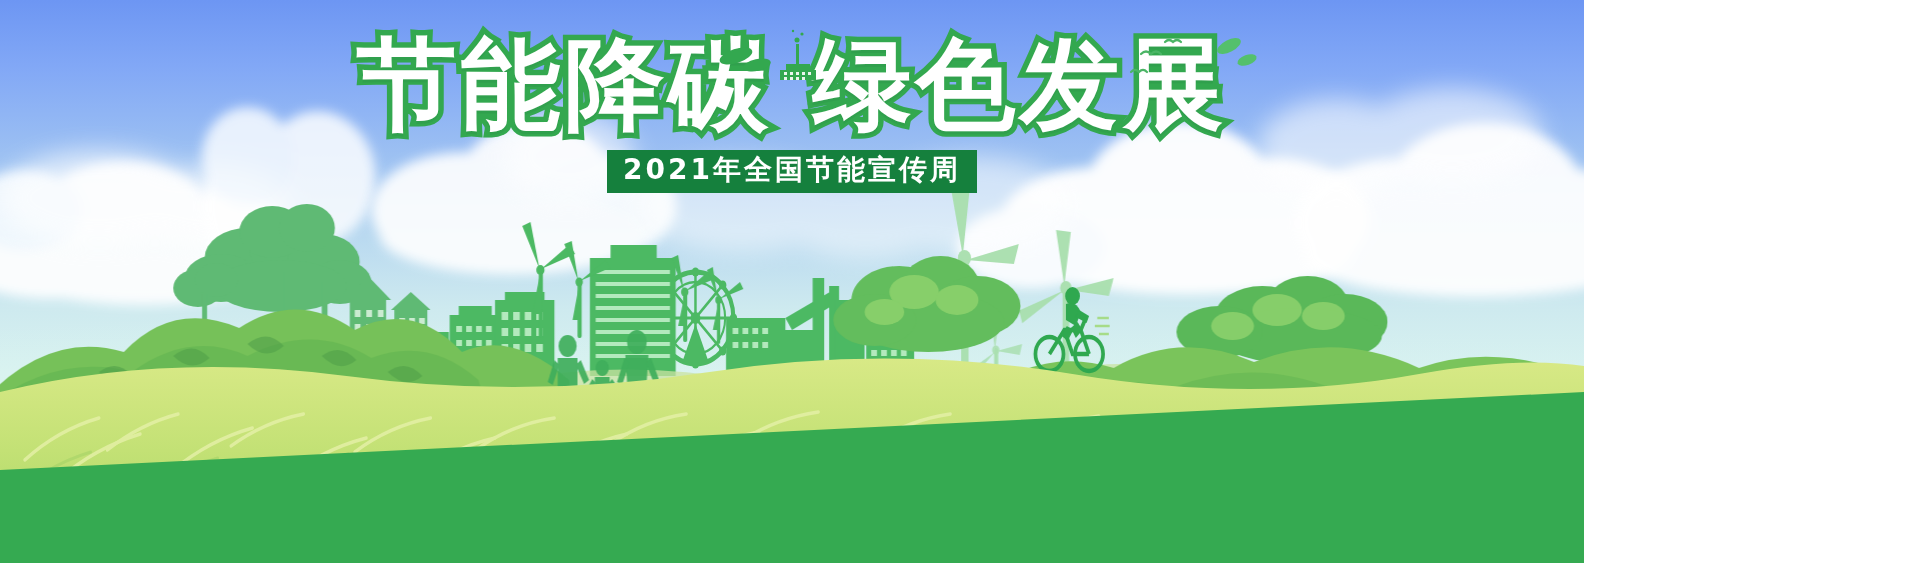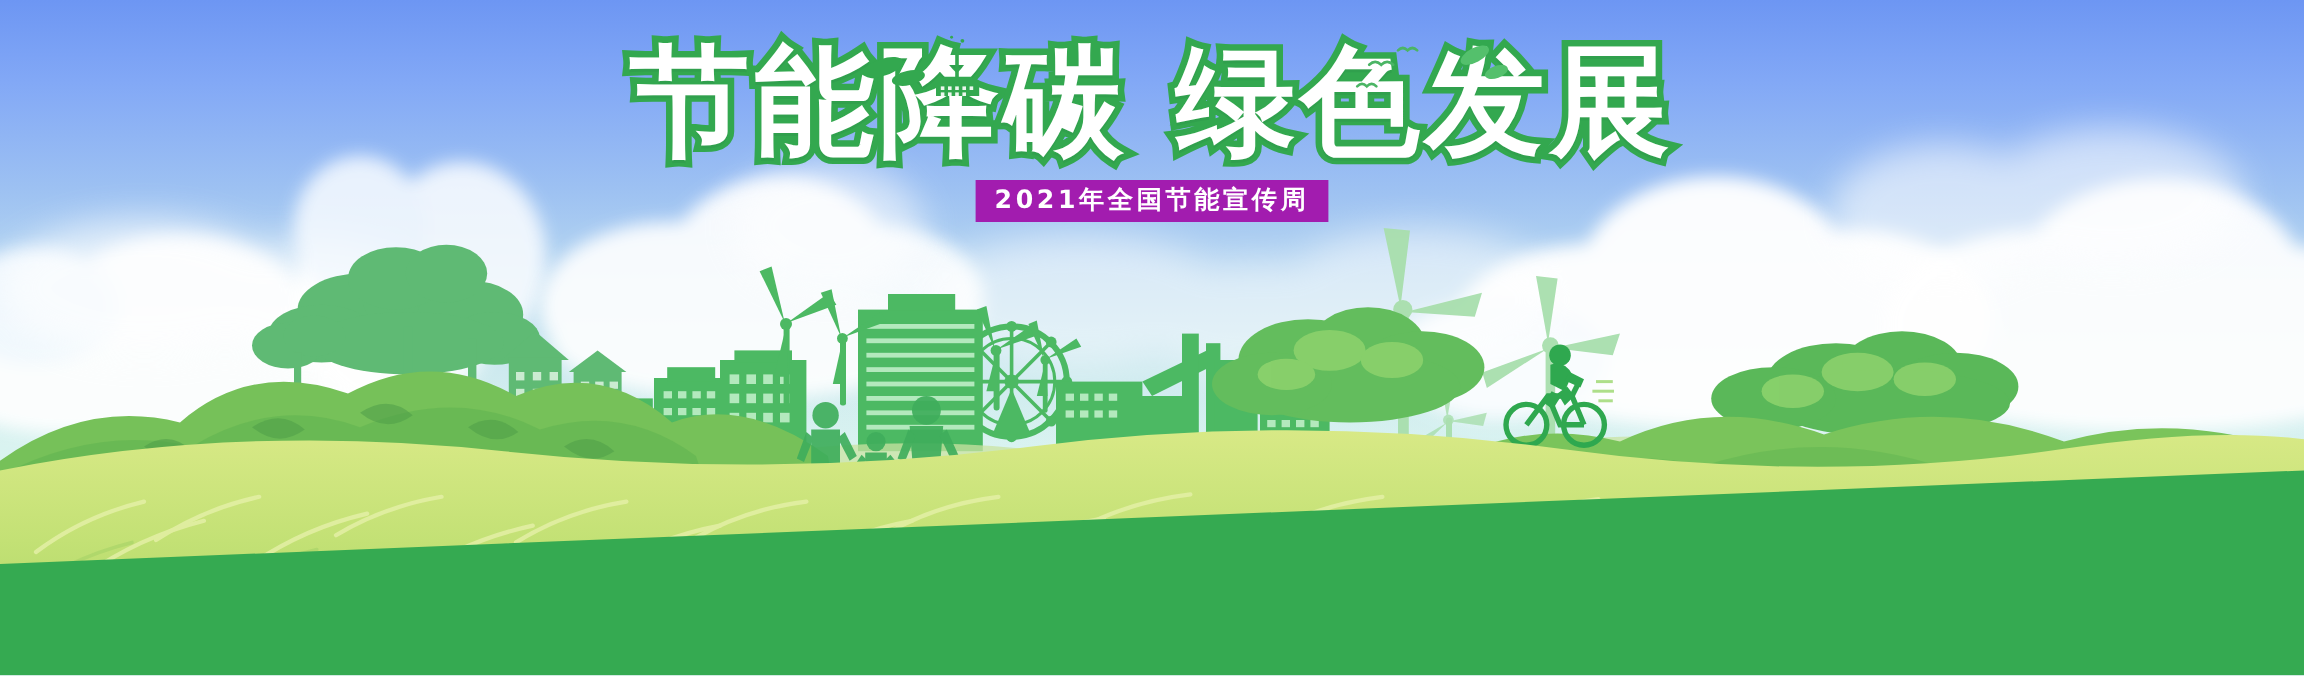--- a/index.html
+++ b/index.html
@@ -1,21 +1,21 @@
 <!DOCTYPE html>
 <html><head>
 <meta charset="utf-8">
 <style>
   * { margin:0; padding:0; box-sizing:border-box; }
   html, body { background:#fff; }
   body { font-family:"Liberation Sans", sans-serif; }
 
   #banner {
     position:relative;
-    width:1920px;
+    width:1584px;
     height:563px;
     overflow:hidden;
     background:#b9d8f7;
   }
 
   
   .sky {
     position:absolute; inset:0;
     background:
       linear-gradient(to bottom,
@@ -55,24 +55,24 @@
     -webkit-text-stroke:11px #33a84f;
     paint-order:stroke fill;
     text-shadow:0 3px 0 rgba(40,130,70,.18);
     display:inline-block;
     white-space:pre;
   }
 
   .subbadge {
     display:inline-block;
     margin-top:14px;
-    background:#a21caf;
+    background:#15803d;
     color:#ffffff;
     font-family:"DejaVu Sans","Liberation Sans",sans-serif;
-    font-size:21px;
+    font-size:28px;
     font-weight:bold;
     letter-spacing:3px;
     padding:5px 16px 7px 16px;
     line-height:1.1;
   }
   .datetext {
     display:block;
     margin-top:12px;
     color:#2f9a46;
     font-family:"DejaVu Sans Mono","Liberation Mono",monospace;

